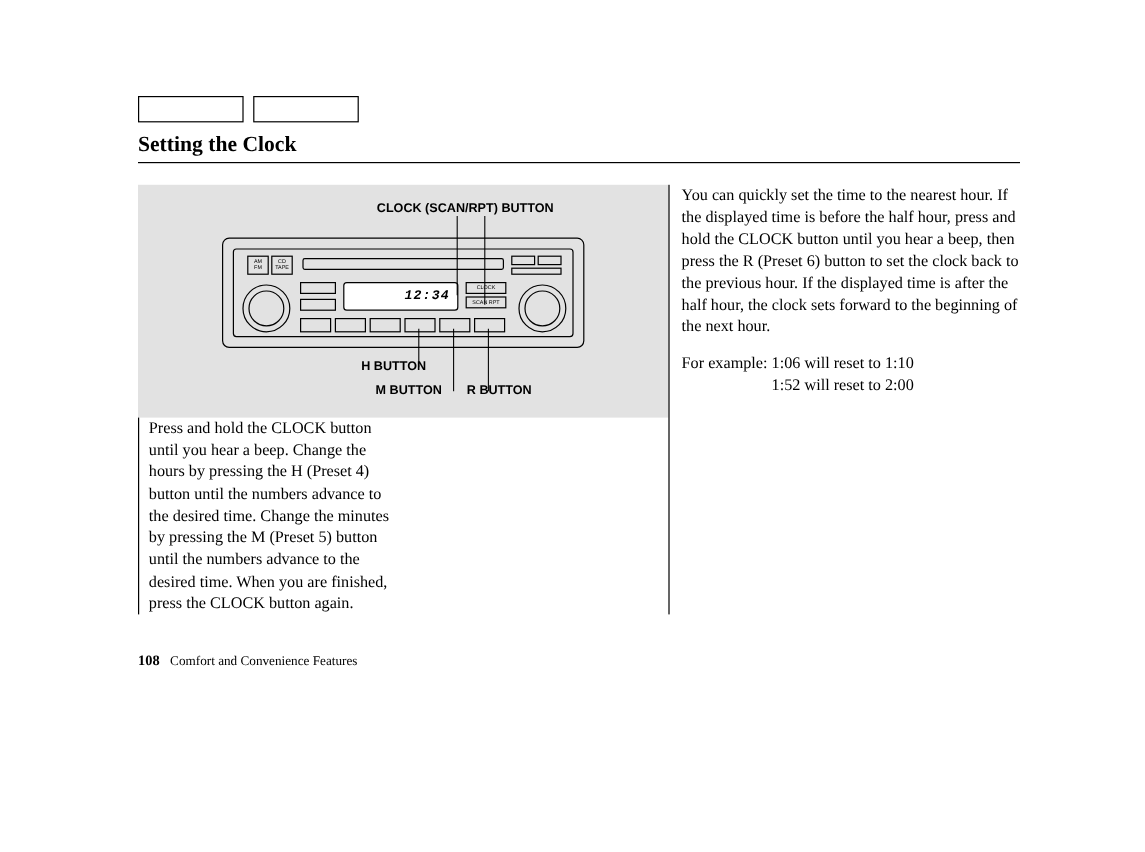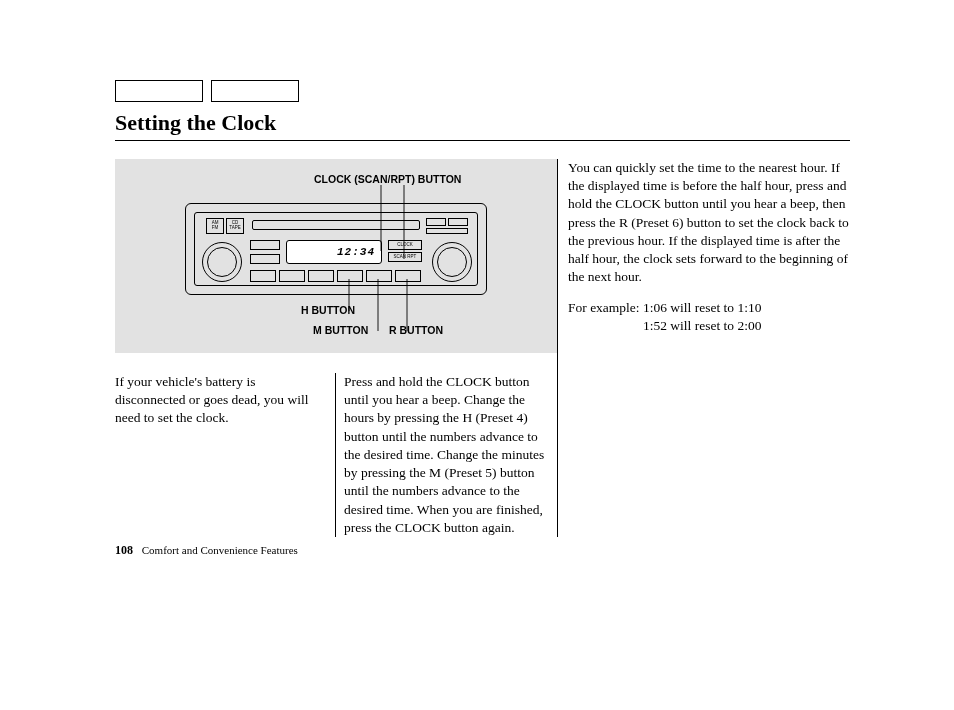--- a/index.html
+++ b/index.html
@@ -24,21 +24,21 @@
     margin-bottom: 8px;
   }
   .top-box {
     width: 88px;
     height: 22px;
     border: 1.5px solid #000;
     background: #fff;
   }
   .title {
     font-weight: bold;
-    font-size: 22px;
+    font-size: 18px;
     margin-bottom: 4px;
   }
   .rule {
     border-top: 1px solid #000;
     margin-bottom: 18px;
   }
   .columns {
     display: flex;
     gap: 0;
     align-items: stretch;
@@ -50,21 +50,21 @@
   .col1 { width: 220px; padding-right: 8px; }
   .col2 { width: 222px; padding-left: 8px; padding-right: 8px; border-left: 0.7px solid #000; }
   .col3 { width: 293px; padding-left: 10px; border-left: 0.7px solid #000; }
   .col1and2 {
     width: 442px;
   }
   .figure-cell {
     width: 442px;
     background: #e2e2e2;
     padding: 14px 0 10px 0;
-    margin-bottom: 20px;
+    margin-bottom: 0;
   }
   .figure-inner {
     position: relative;
     width: 100%;
     height: 170px;
   }
   .callout {
     font-family: Arial, Helvetica, sans-serif;
     font-weight: bold;
     font-size: 10.5px;
@@ -207,21 +207,20 @@
           </svg>
 
           <div class="callout" style="left:186px; top:131px;">H BUTTON</div>
           <div class="callout" style="left:198px; top:151px;">M BUTTON</div>
           <div class="callout" style="left:274px; top:151px;text-align:right;">R BUTTON</div>
 
         </div>
       </div>
 
       <div class="below-figure">
-        <div class="col col1">If your vehicle's battery is disconnected or goes dead, you will need to set the clock.</div>
         <div class="col col2">Press and hold the CLOCK button until you hear a beep. Change the hours by pressing the H (Preset 4) button until the numbers advance to the desired time. Change the minutes by pressing the M (Preset 5) button until the numbers advance to the desired time. When you are finished, press the CLOCK button again.</div>
       </div>
     </div>
 
     <div class="col col3">
       <div>You can quickly set the time to the nearest hour. If the displayed time is before the half hour, press and hold the CLOCK button until you hear a beep, then press the R (Preset 6) button to set the clock back to the previous hour. If the displayed time is after the half hour, the clock sets forward to the beginning of the next hour.</div>
       <div class="example-block">
         <span>For example:</span>
         <span class="example-lines">
           <span>1:06 will reset to 1:10</span><br>

